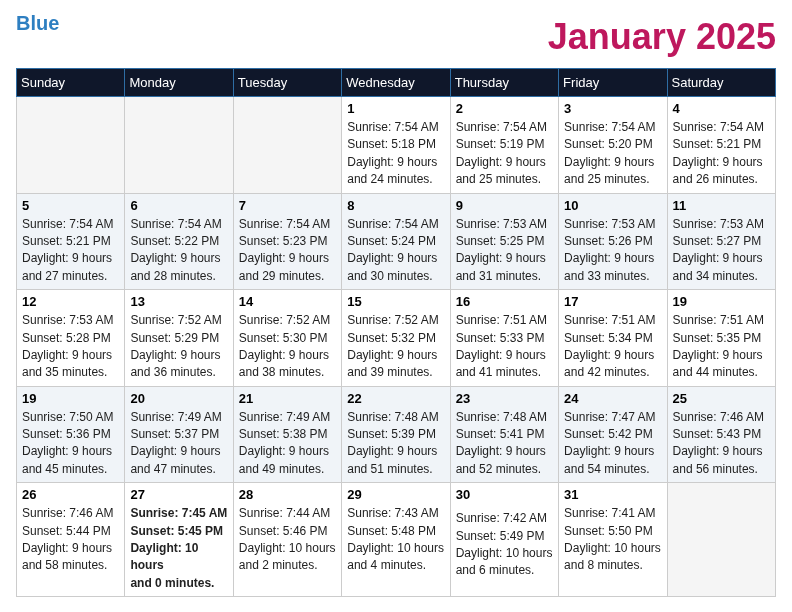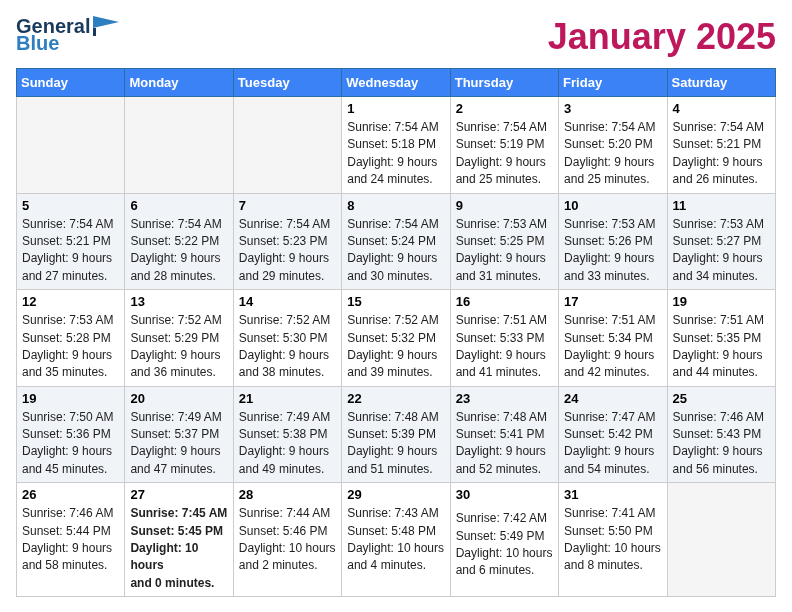--- a/index.html
+++ b/index.html
@@ -32,26 +32,26 @@
     .calendar-subtitle {
       font-size: 16px;
       color: #333;
     }
     .calendar {
       width: 100%;
       border-collapse: collapse;
       font-size: 11px;
     }
     .calendar th {
-      background: #3b82f6;
+      background: #0f172a;
       color: #fff;
       padding: 6px 4px;
       text-align: left;
       font-size: 13px;
-      font-weight: bold;
+      font-weight: normal;
       border: 1px solid #2e6da4;
     }
     .calendar td {
       border: 1px solid #ccc;
       vertical-align: top;
       padding: 4px 5px;
       width: 108px;
       min-height: 80px;
       background: #fff;
     }
@@ -74,27 +74,20 @@
     
     .week-row:nth-child(even) td:not(.empty) {
       background: #f0f4f8;
     }
   </style>
 </head>
 <body>
 
 <div class="header">
   <div class="logo">
-    <div style="display:flex;align-items:center;">
-      <span style="font-size:20px;font-weight:bold;color:#1a3a5c;line-height:1;">General</span>
-      <svg width="26" height="20" viewBox="0 0 26 20" style="margin-left:3px;">
-        <polygon points="0,0 26,6 0,12" fill="#2e7fc1"></polygon>
-        <rect x="0" y="12" width="3" height="8" fill="#1a3a5c"></rect>
-      </svg>
-    </div>
     <div style="font-size:20px;font-weight:bold;color:#2e7fc1;margin-top:-4px;">Blue</div>
   </div>
   <div class="title-area">
     <div class="calendar-title">January 2025</div>
   </div>
 </div>
 
 <table class="calendar">
   <thead>
     <tr>

